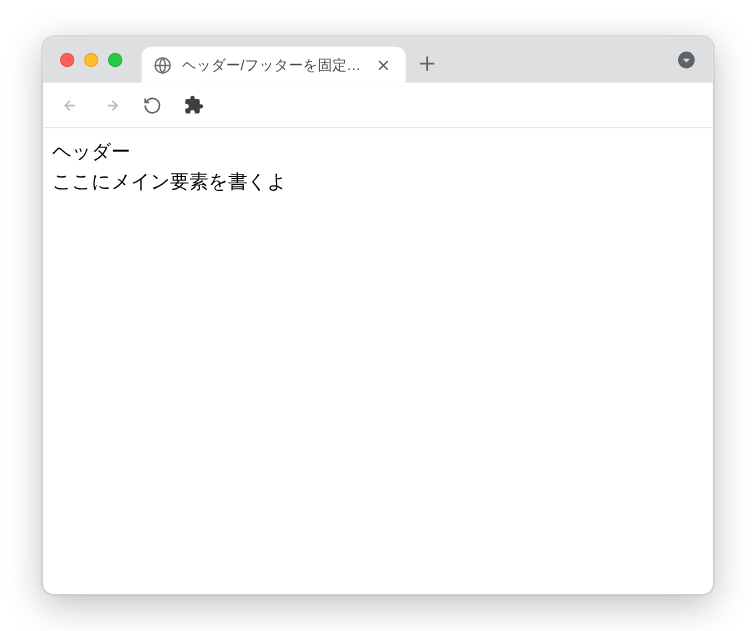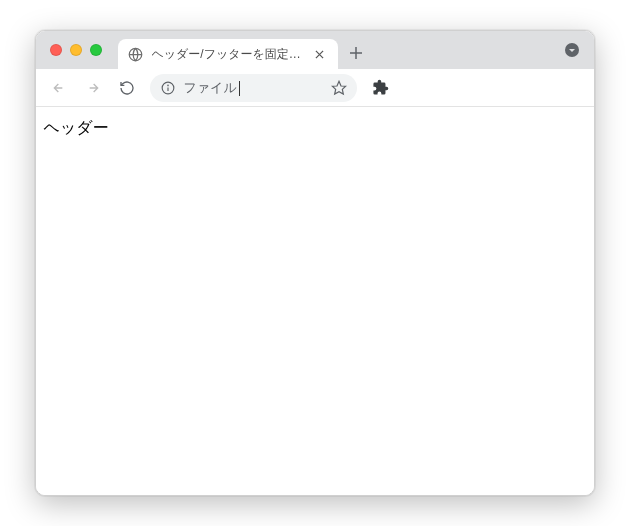--- a/index.html
+++ b/index.html
@@ -186,21 +186,21 @@
       justify-content: center;
       color: #3c4043;
       margin-left: 2px;
     }
     .toolbar-spacer { flex: 1; }
     .content {
       flex: 1;
       background: #fff;
       padding: 8px 8px;
       font-size: 16px;
-      font-family: Liberation Serif, serif;
+      font-family: Liberation Mono, monospace;
       color: #000;
       line-height: 1.5;
     }
     .content p { margin: 1px 0; }
   </style>
 </head>
 <body>
 
 <div class="browser-window">
   <div class="titlebar">
@@ -248,41 +248,25 @@
       <svg width="16" height="16" viewBox="0 0 24 24" fill="none" stroke="currentColor" stroke-width="2">
         <path d="M7 12h12M13 6l6 6-6 6"></path>
       </svg>
     </div>
     <div class="nav-btn">
       <svg width="16" height="16" viewBox="0 0 24 24" fill="none" stroke="#5f6368" stroke-width="2">
         <path d="M3 12a9 9 0 1 0 3-6.7L3 8"></path>
         <path d="M3 3v5h5"></path>
       </svg>
     </div>
-    <div class="address-bar">
-      <span class="address-info">
-        <svg width="14" height="14" viewBox="0 0 24 24" fill="none" stroke="#5f6368" stroke-width="2">
-          <circle cx="12" cy="12" r="10"></circle>
-          <line x1="12" y1="11" x2="12" y2="17"></line>
-          <circle cx="12" cy="7.5" r="0.5" fill="#5f6368"></circle>
-        </svg>
-      </span>
-      <span class="address-text">
-        <span>ファイル</span><span class="cursor"></span>
-      </span>
-      <span class="star-icon">
-        <svg width="16" height="16" viewBox="0 0 24 24" fill="none" stroke="#5f6368" stroke-width="1.8">
-          <polygon points="12 2 15 9 22 9.3 17 14 18.5 21 12 17.5 5.5 21 7 14 2 9.3 9 9"></polygon>
-        </svg>
-      </span>
-    </div>
     <div class="ext-icon">
       <svg width="17" height="17" viewBox="0 0 24 24" fill="#3c4043">
         <path d="M20.5 11H19V7a2 2 0 0 0-2-2h-4V3.5a2.5 2.5 0 1 0-5 0V5H4a2 2 0 0 0-2 2v3.8h1.5a2.7 2.7 0 0 1 0 5.4H2V20a2 2 0 0 0 2 2h3.8v-1.5a2.7 2.7 0 0 1 5.4 0V22H17a2 2 0 0 0 2-2v-4h1.5a2.5 2.5 0 1 0 0-5z"></path>
       </svg>
     </div>
     <div class="toolbar-spacer"></div>
   </div>
 
   <div class="content">
     <p>ヘッダー</p>
+    <p>ここにメイン要素を書くよ</p>
   </div>
 </div>
 
 </body></html>

